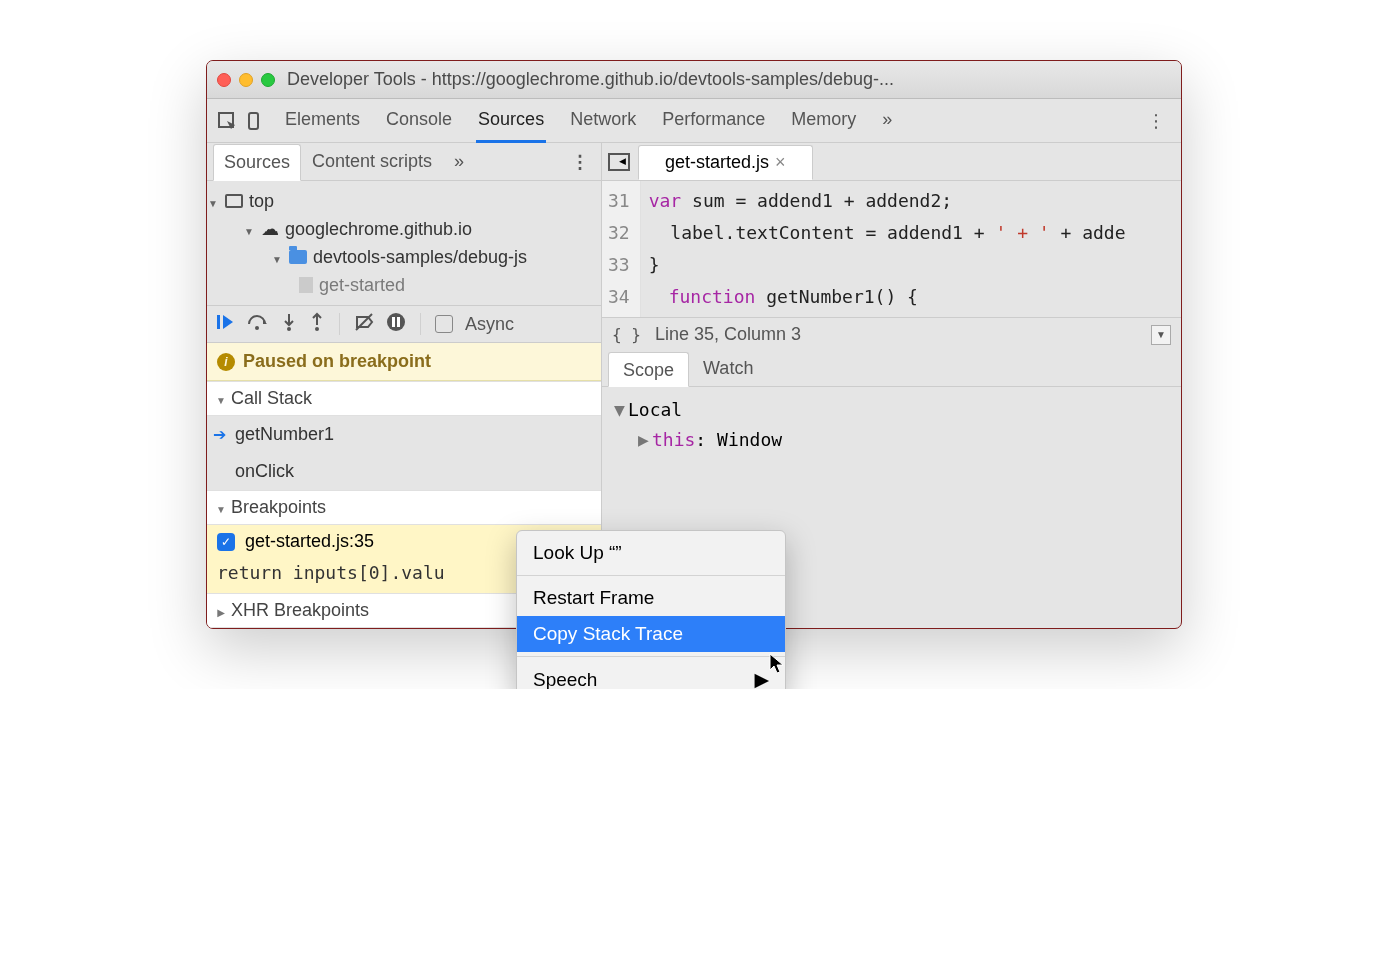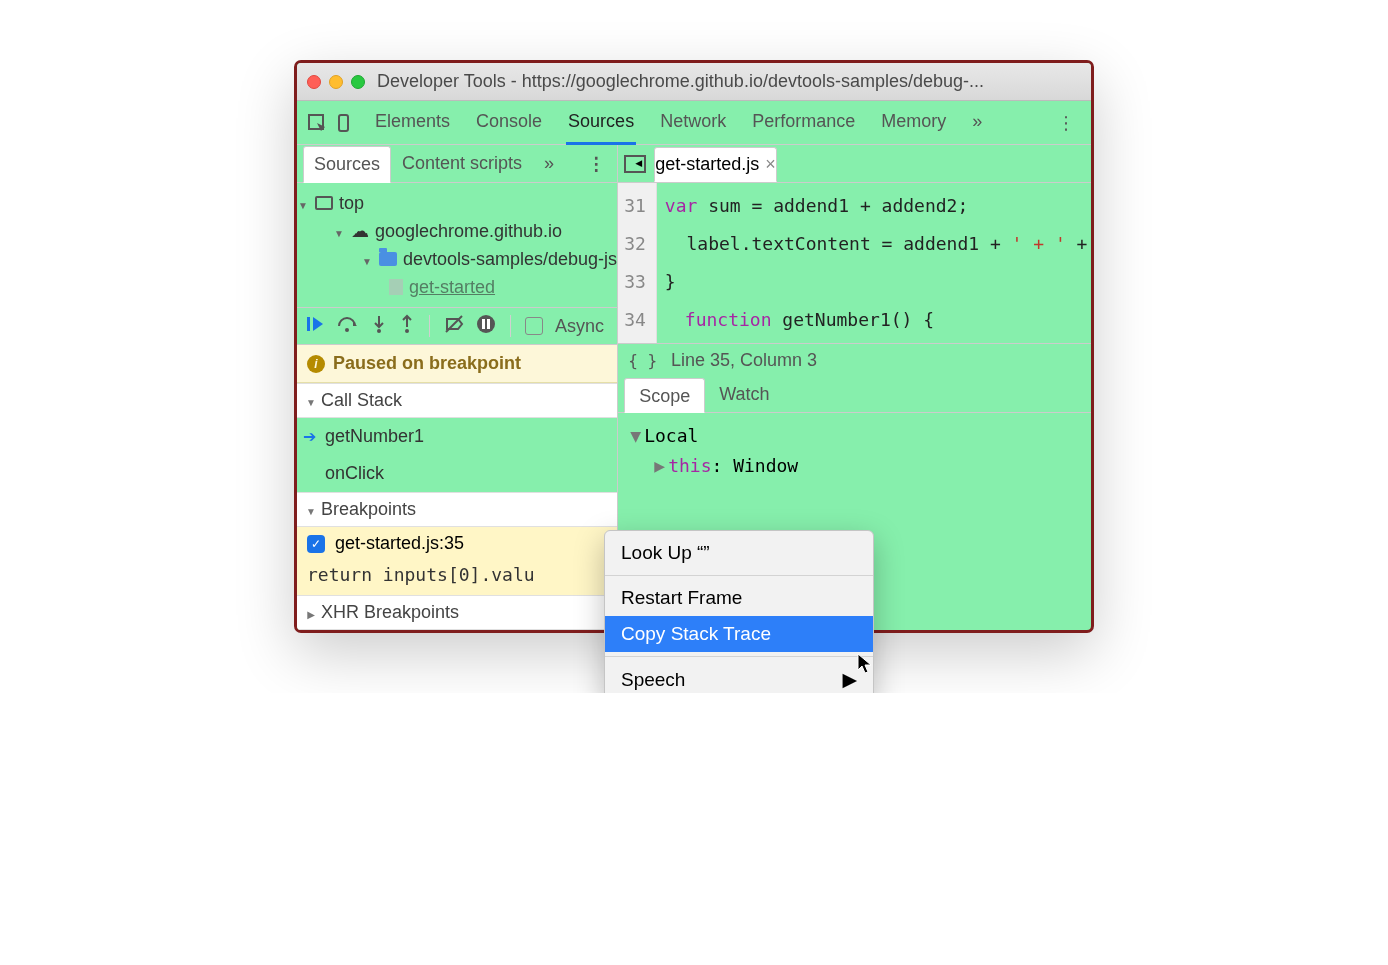--- a/index.html
+++ b/index.html
@@ -5,26 +5,26 @@
 * { box-sizing: border-box; margin: 0; padding: 0; }
 body {
   font-family: -apple-system, BlinkMacSystemFont, "Helvetica Neue", "Lucida Grande", sans-serif;
   background: #fff;
   display: flex;
   justify-content: center;
   padding: 60px 40px;
   font-size: 18px;
 }
 .window {
-  width: 800px;
-  border: 3px solid #7f1d1d;
+  width: 976px;
+  border: 1px solid #7f1d1d;
   border-radius: 7px;
   box-shadow: 0 20px 60px rgba(0,0,0,0.2);
   overflow: hidden;
-  background: #86efac;
+  background: #e5e5e5;
 }
 .titlebar {
   height: 38px;
   background: linear-gradient(#e8e8e8, #d8d8d8);
   border-bottom: 1px solid #bcbcbc;
   display: flex;
   align-items: center;
   padding: 0 10px;
 }
 .traffic { display: flex; gap: 8px; margin-right: 12px; }
@@ -60,23 +60,23 @@
 .tri.open::before{content:"▼";}
 .ind1{} .ind2{padding-left:36px;} .ind3{padding-left:64px;} .ind4{padding-left:92px;}
 .icon-frame{width:18px;height:14px;border:2px solid #555; border-radius:2px;}
 .icon-cloud{font-size:18px;}
 .icon-folder{width:18px;height:14px;background:#4a90e2; border-radius:2px; display:inline-block; position:relative;}
 .icon-folder::before{content:""; position:absolute; top:-4px; left:0; width:8px; height:4px; background:#4a90e2; border-radius:1px 1px 0 0;}
 .icon-file{width:14px;height:16px;background:#bbb; display:inline-block;}
 .editor-tabs { display:flex; align-items:center; height:38px; border-bottom:1px solid #ccc; padding-left:6px; gap:8px;}
 .nav-toggle{width:22px;height:18px;border:2px solid #555; position:relative;}
 .nav-toggle::after{content:"◀"; font-size:9px; position:absolute; right:2px; top:1px;}
-.file-tab{ display:flex; align-items:center; gap:6px; padding:6px 0; border:1px solid #ccc; border-bottom-color:#fff; border-radius:3px 3px 0 0; position:relative; top:1px; background:#fff;}
+.file-tab{ display:flex; align-items:center; gap:6px; padding:6px 26px; border:1px solid #ccc; border-bottom-color:#fff; border-radius:3px 3px 0 0; position:relative; top:1px; background:#fff;}
 .close-x{color:#888;}
-.code { font-family: Menlo, Consolas, monospace; font-size:18px; line-height:38px; display:flex; }
+.code { font-family: Menlo, Consolas, monospace; font-size:18px; line-height:32px; display:flex; }
 .gutter{ background:#f0f0f0; color:#888; text-align:right; padding:4px 10px 4px 6px; border-right:1px solid #e0e0e0;}
 .codebody{ padding:4px 8px; white-space:pre; overflow:hidden; color:#222;}
 .kw{color:#a626a4;} .str{color:#c0392b;} .fn{color:#a626a4;margin-left:20px;}
 .statusbar{ height:34px; border-top:1px solid #ccc; display:flex; align-items:center; padding:0 10px; gap:14px; color:#555;}
 .statusbar .braces{font-family:Menlo, monospace; font-size:16px;}
 .statusbar .dd{ margin-left:auto; width:20px; height:20px; border:1px solid #aaa; display:flex; align-items:center; justify-content:center; font-size:10px; background:#f2f2f2;}
 .dbg-toolbar{ height:38px; border-bottom:1px solid #ccc; display:flex; align-items:center; padding:0 8px; gap:12px; color:#555;}
 .dbg-toolbar .sep{ width:1px; height:22px; background:#d0d0d0; margin:0 2px;}
 .dbg-toolbar .chk{ width:18px; height:18px; border:1px solid #888; border-radius:3px;}
 .ico-svg{width:20px;height:20px;}
@@ -171,21 +171,21 @@
         <div class="row ind2">
               <span class="tri open"></span>
               <span class="icon-cloud">☁</span>
               <span>googlechrome.github.io</span>
             </div>
         <div class="row ind3">
               <span class="tri open"></span>
               <span class="icon-folder"></span>
               <span>devtools-samples/debug-js</span>
             </div>
-        <div class="row ind4" style="opacity:.6;text-decoration:underline;">
+        <div class="row ind4" style="opacity:.6;">
               <span class="icon-file"></span>
               <span>get-started</span>
             </div>
       </div>
 
       <div class="dbg-toolbar" style="border-top:1px solid #ccc;">
         <span style="color:#1a73e8;">
           <svg width="20" height="20" viewBox="0 0 20 20">
                 <rect x="2" y="3" width="3" height="14" fill="#1a73e8"></rect>
                 <path d="M8 3 L18 10 L8 17 Z" fill="#1a73e8"></path>

